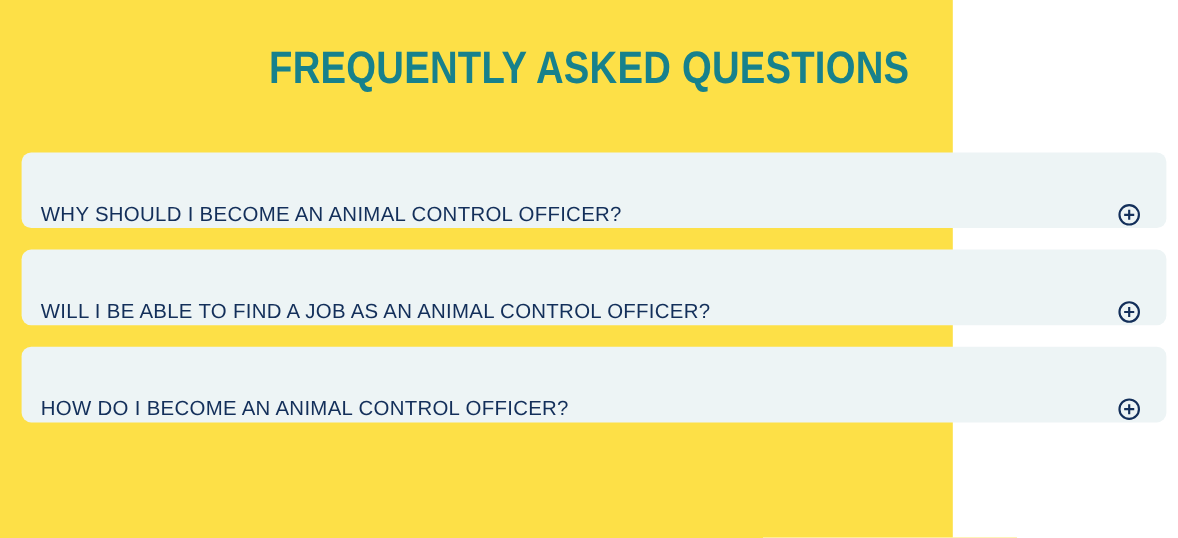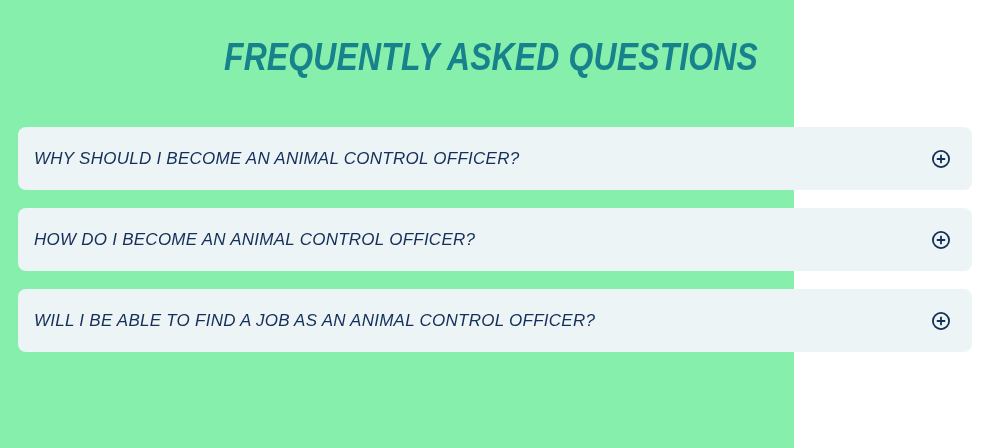--- a/index.html
+++ b/index.html
@@ -12,22 +12,21 @@
     height: 448px;
     background: #ffffff;
     font-family: "Liberation Sans", sans-serif;
     overflow: hidden;
   }
 
   .page {
     position: relative;
     width: 794px;
     height: 448px;
-    background: #86efac;
-    font-style: italic;
+    background: #fde047;
   }
 
   
   .faq-title {
     position: absolute;
     left: 0;
     top: 8px;
     width: 982px;
     text-align: center;
     font-family: "Liberation Sans Narrow", "Liberation Sans", sans-serif;
@@ -53,21 +52,21 @@
   }
 
   .faq-item {
     position: relative;
     box-sizing: border-box;
     width: 954px;
     height: 63px;
     background: #edf4f5;
     border-radius: 8px;
     display: flex;
-    align-items: center;
+    align-items: flex-end;
     justify-content: space-between;
     padding: 0 14px 0 16px;
     cursor: pointer;
   }
 
   .faq-question {
     font-family: "Liberation Sans", sans-serif;
     font-size: 17px;
     line-height: 22px;
     font-weight: normal;
@@ -103,31 +102,31 @@
       <span class="faq-question">WHY SHOULD I BECOME AN ANIMAL CONTROL OFFICER?</span>
       <span class="faq-toggle">
         <svg width="20" height="20" viewBox="0 0 20 20" fill="none" xmlns="http://www.w3.org/2000/svg" aria-hidden="true">
           <circle cx="10" cy="10" r="8.1" stroke="#132f5a" stroke-width="1.8"></circle>
           <path d="M10 5.8 V14.2 M5.8 10 H14.2" stroke="#132f5a" stroke-width="1.8" stroke-linecap="butt"></path>
         </svg>
       </span>
     </div>
 
     <div class="faq-item">
-      <span class="faq-question">HOW DO I BECOME AN ANIMAL CONTROL OFFICER?</span>
+      <span class="faq-question">WILL I BE ABLE TO FIND A JOB AS AN ANIMAL CONTROL OFFICER?</span>
       <span class="faq-toggle">
         <svg width="20" height="20" viewBox="0 0 20 20" fill="none" xmlns="http://www.w3.org/2000/svg" aria-hidden="true">
           <circle cx="10" cy="10" r="8.1" stroke="#132f5a" stroke-width="1.8"></circle>
           <path d="M10 5.8 V14.2 M5.8 10 H14.2" stroke="#132f5a" stroke-width="1.8" stroke-linecap="butt"></path>
         </svg>
       </span>
     </div>
 
     <div class="faq-item">
-      <span class="faq-question">WILL I BE ABLE TO FIND A JOB AS AN ANIMAL CONTROL OFFICER?</span>
+      <span class="faq-question">HOW DO I BECOME AN ANIMAL CONTROL OFFICER?</span>
       <span class="faq-toggle">
         <svg width="20" height="20" viewBox="0 0 20 20" fill="none" xmlns="http://www.w3.org/2000/svg" aria-hidden="true">
           <circle cx="10" cy="10" r="8.1" stroke="#132f5a" stroke-width="1.8"></circle>
           <path d="M10 5.8 V14.2 M5.8 10 H14.2" stroke="#132f5a" stroke-width="1.8" stroke-linecap="butt"></path>
         </svg>
       </span>
     </div>
 
 
   </div>

